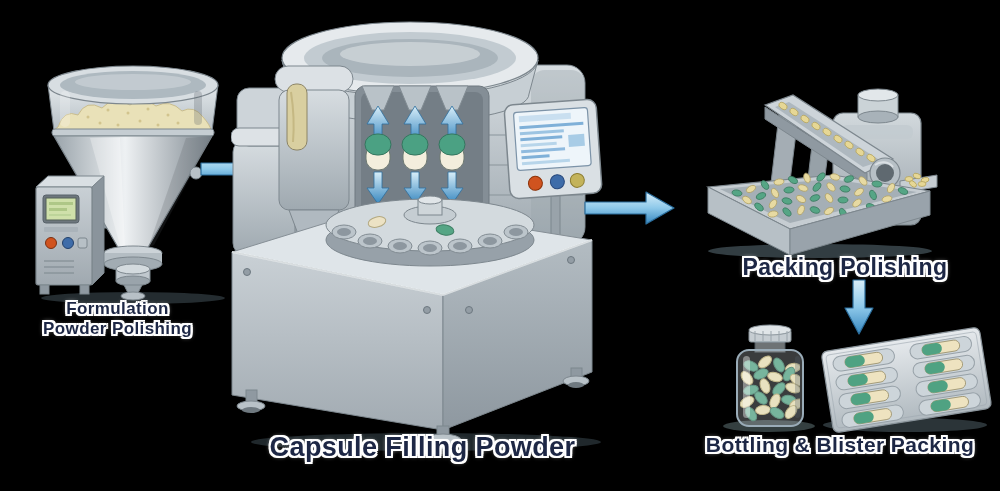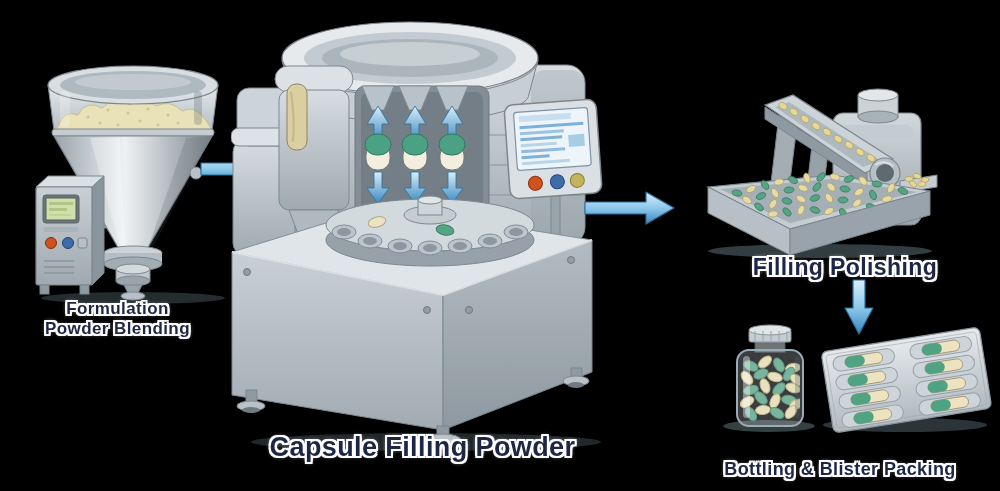--- a/index.html
+++ b/index.html
@@ -13,21 +13,21 @@
     letter-spacing:.4px;line-height:1.18;
     text-shadow:
       -2px -2px 0 #fff, 0 -2px 0 #fff, 2px -2px 0 #fff,
       -2px 0 0 #fff, 2px 0 0 #fff,
       -2px 2px 0 #fff, 0 2px 0 #fff, 2px 2px 0 #fff,
       0 0 5px #fff;
   }
   #label-blending{left:0;top:299px;width:235px;font-size:17px;}
   #label-filling{left:250px;top:432px;width:345px;font-size:27px;z-index:5;}
   #label-polishing{left:720px;top:254px;width:250px;font-size:23px;}
-  #label-packing{left:695px;top:433px;width:290px;font-size:18px;margin-top:26px;}
+  #label-packing{left:695px;top:433px;width:290px;font-size:21px;}
   #m-blending{left:28px;top:55px;}
   #m-filling{left:231px;top:10px;}
   #m-polishing{left:695px;top:85px;}
   #m-packing{left:705px;top:322px;}
   #arrow-1{left:200px;top:152px;}
   #arrow-2{left:584px;top:189px;}
   #arrow-3{left:843px;top:279px;}
 </style>
 </head>
 <body>
@@ -464,19 +464,19 @@
         <ellipse cx="86" cy="90" rx="7.5" ry="4.5" fill="#e9ddae" stroke="#b3a468" transform="rotate(-50 86 90)"></ellipse>
       </g>
       <rect x="32" y="28" width="66" height="76" rx="12" fill="#e7eef2" fill-opacity="0.25" stroke="#9aacb8" stroke-width="2"></rect>
       <rect x="38" y="34" width="7" height="62" rx="3.5" fill="#ffffff" opacity="0.4"></rect>
       <rect x="90" y="34" width="5" height="62" rx="2.5" fill="#52616b" opacity="0.3"></rect>
     </g>
   </svg>
 
   <div id="label-blending" class="stage-label">
     <span style="display:block">Formulation</span>
-    <span style="display:block">Powder Blending</span>
+    <span style="display:block">Powder Polishing</span>
   </div>
   <div id="label-filling" class="stage-label">Capsule Filling Powder</div>
-  <div id="label-polishing" class="stage-label">Filling Polishing</div>
+  <div id="label-polishing" class="stage-label">Packing Polishing</div>
   <div id="label-packing" class="stage-label">Bottling &amp; Blister Packing</div>
 
 </div>
 
 </body></html>

